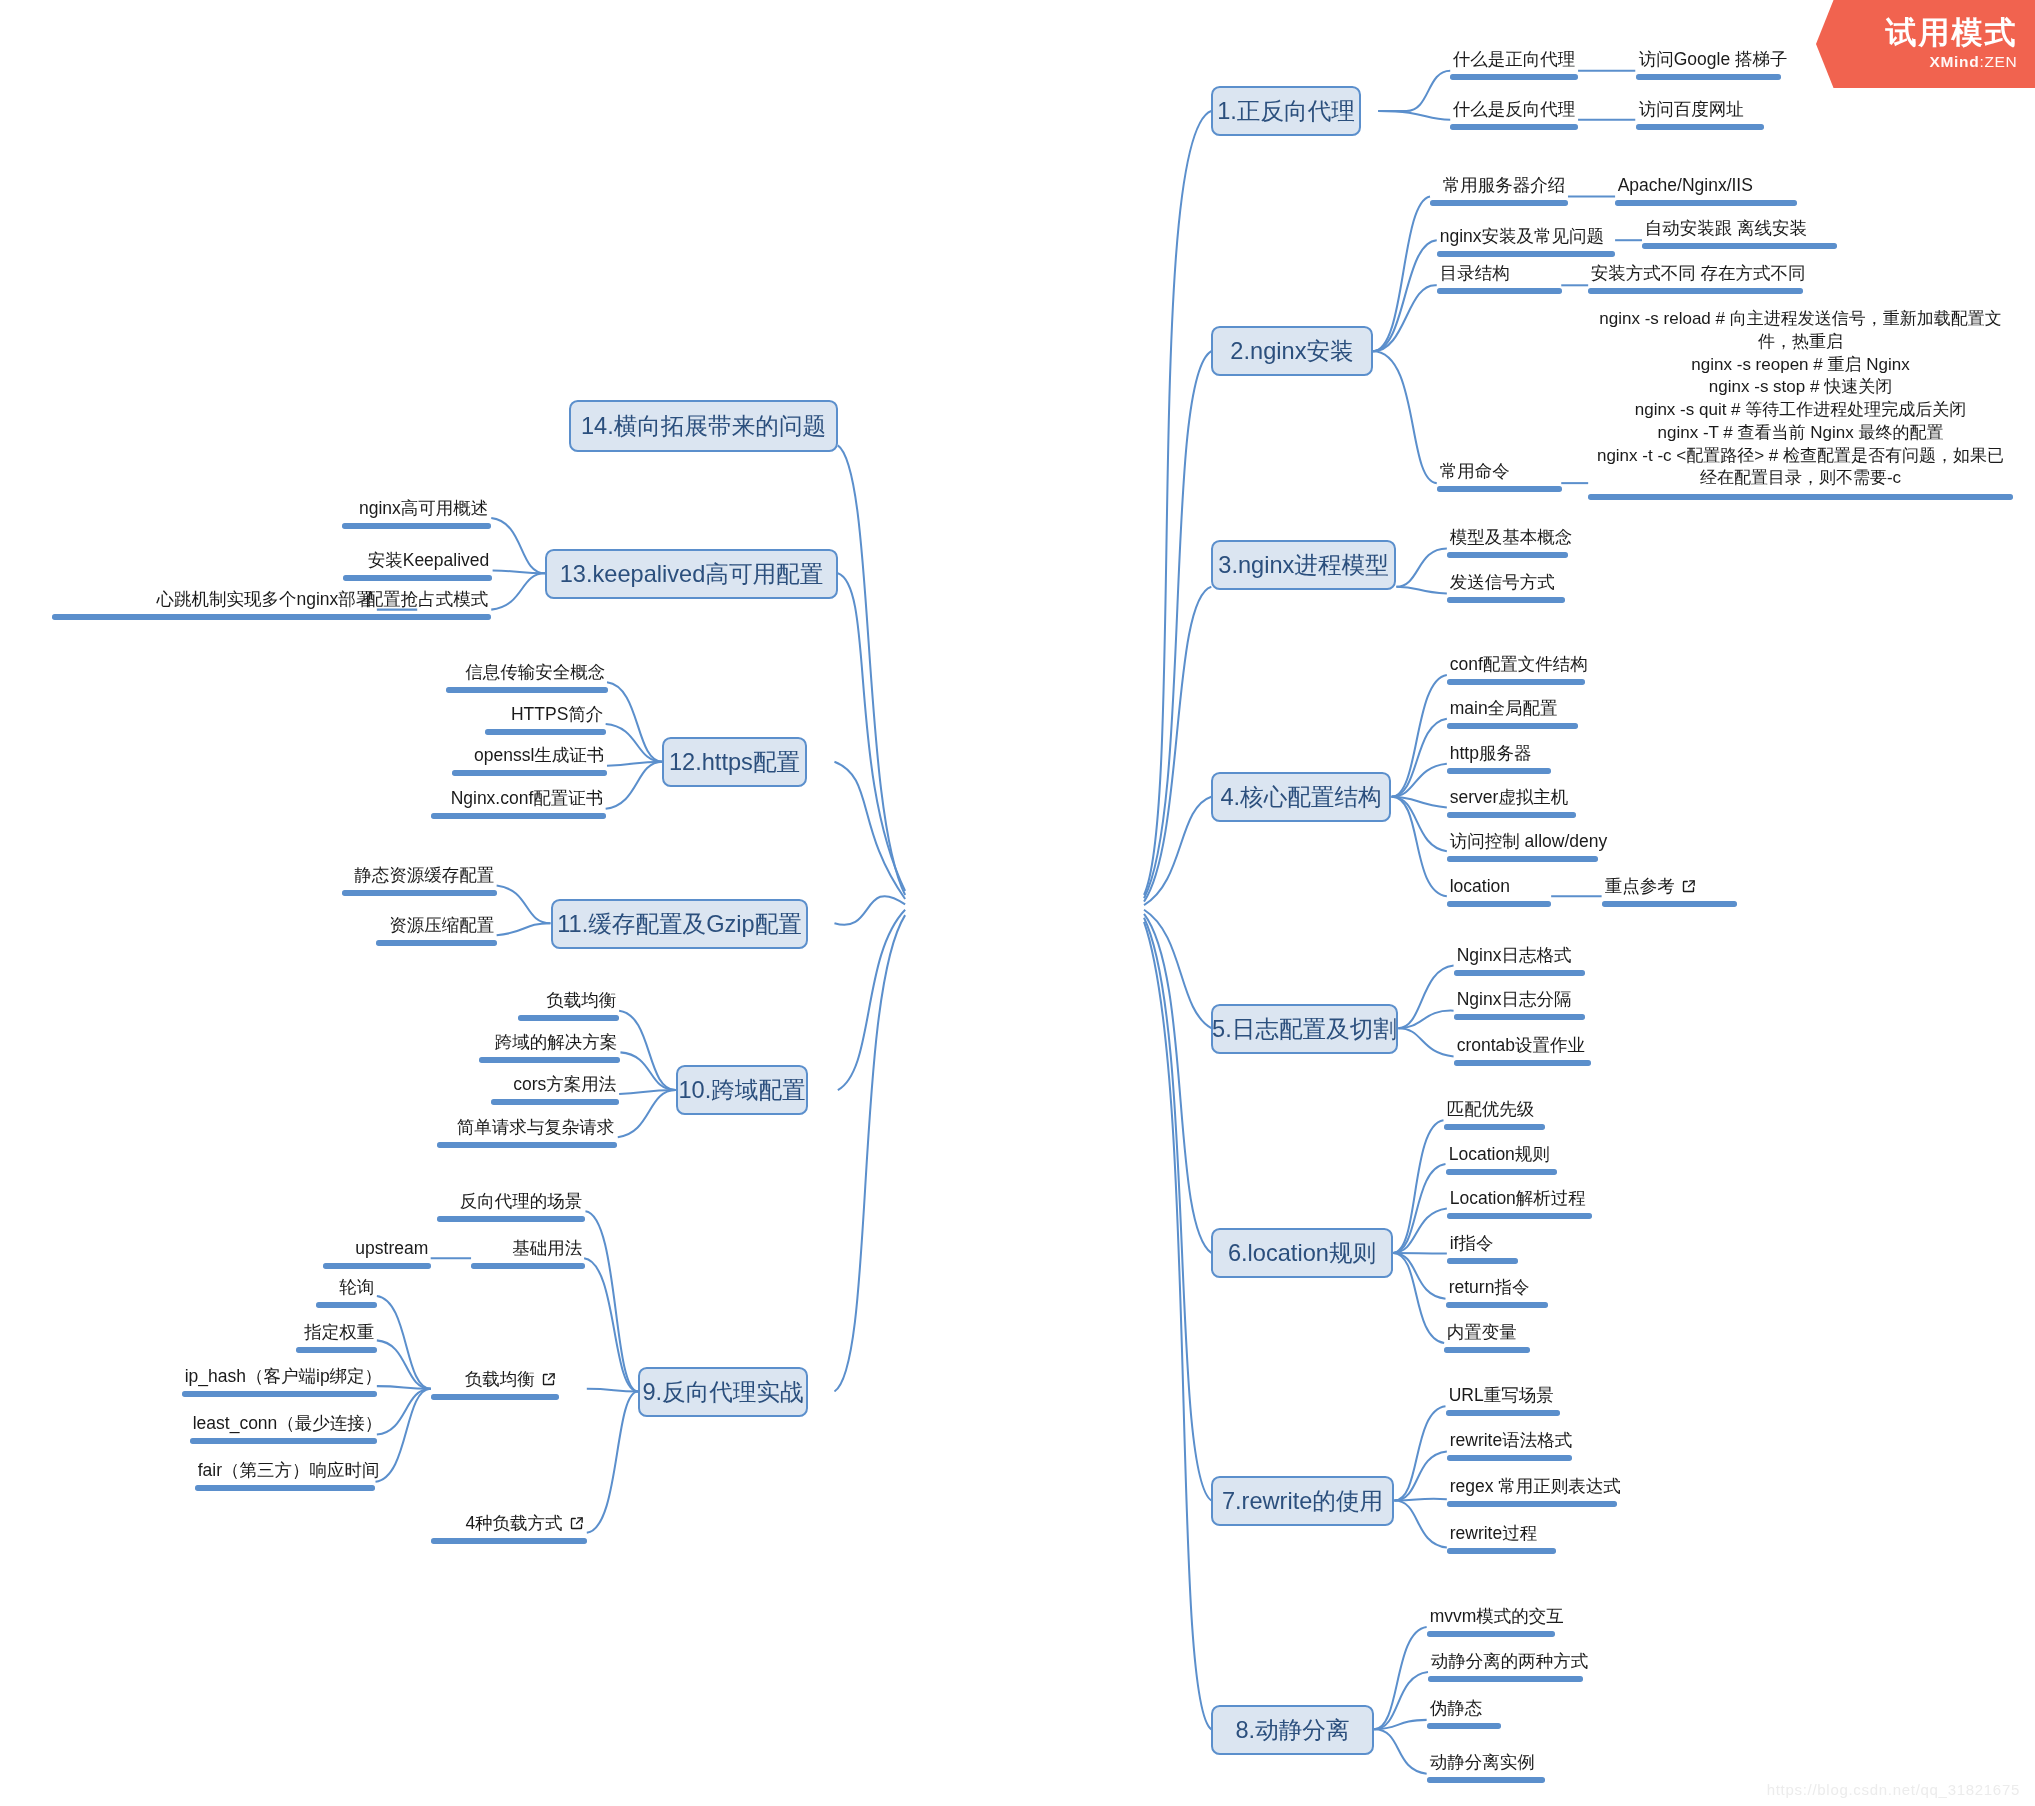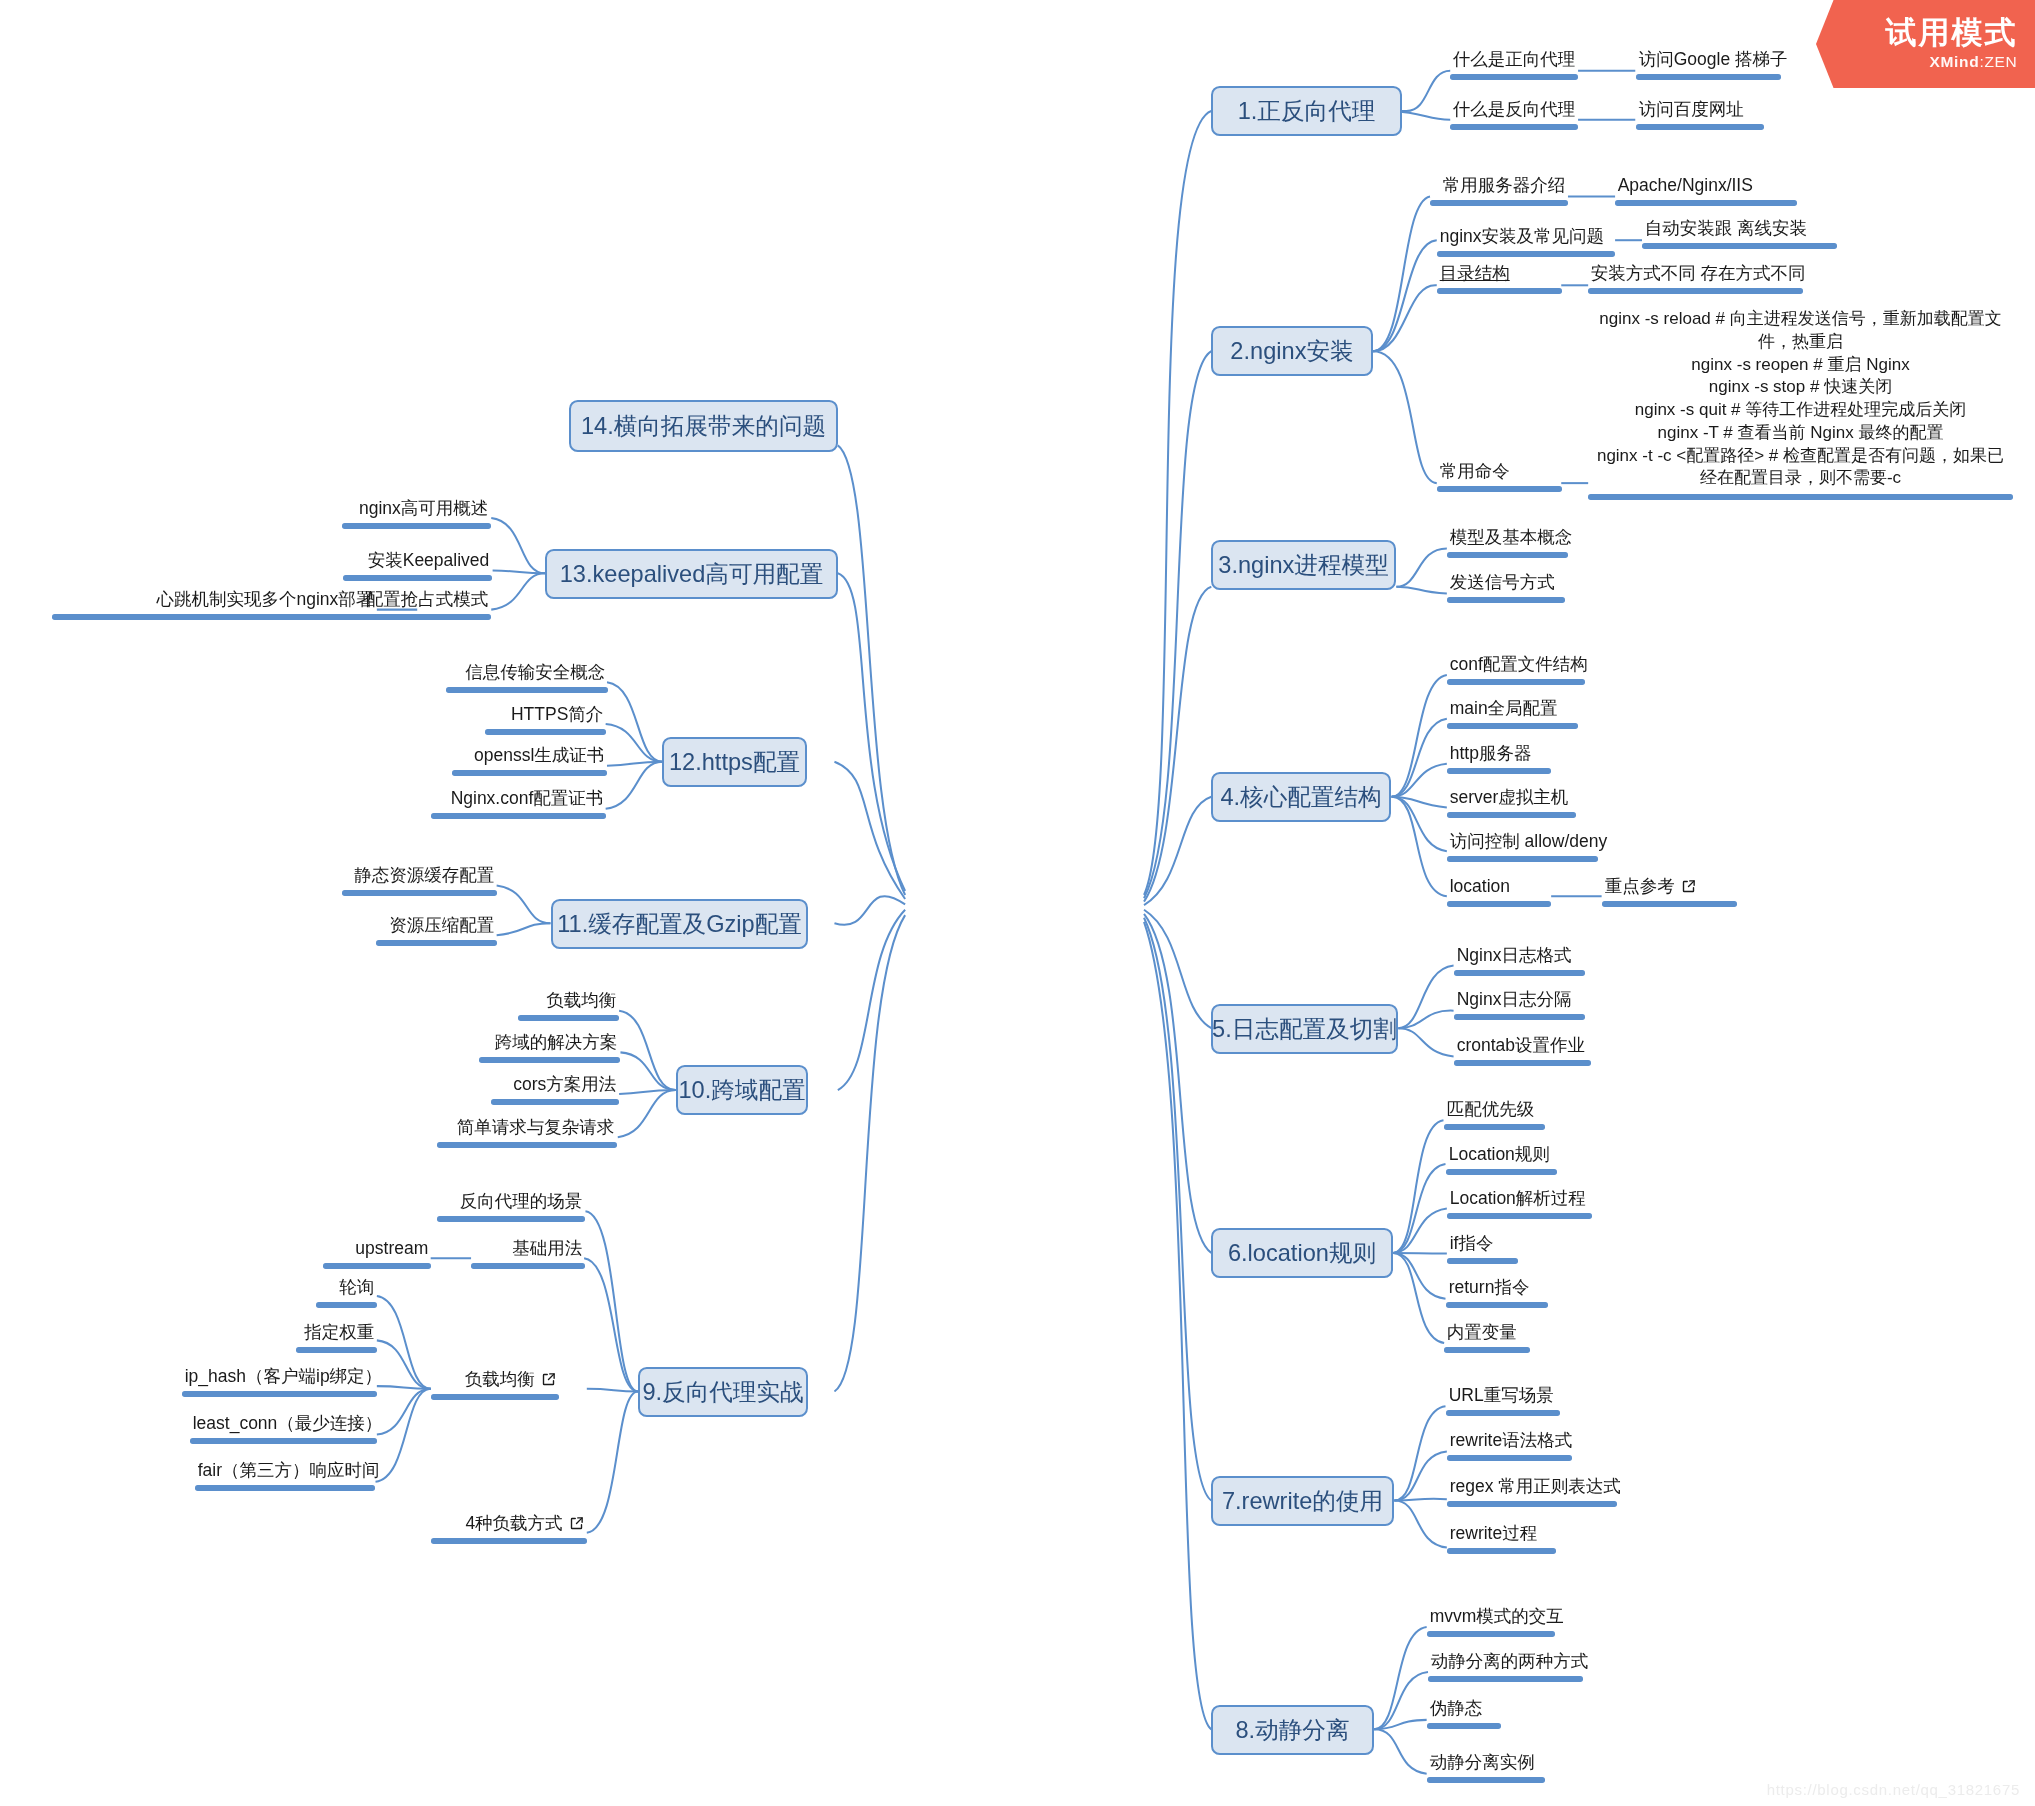--- a/index.html
+++ b/index.html
@@ -189,21 +189,21 @@
       <path d="M984,1132 C944,1132 950,1196 900,1202"></path>
 
       <path d="M810,852 C770,852 780,776 730,770"></path>
       <path d="M810,852 C772,852 772,848 732,848"></path>
       <path d="M810,852 C772,852 780,900 730,906"></path>
       <path d="M620,906 L560,906"></path>
     </g>
   </svg>
 
 
-  <div class="main-topic" style="left:1211px;top:86px;width:191px;height:50px;align-items:center;">
+  <div class="main-topic" style="left:1211px;top:86px;width:150px;height:50px;align-items:center;">
     <span>1.正反向代理</span>
   </div>
   <div class="sub" style="left:1450px;top:48px;width:128px;">
     <span class="stext">什么是正向代理</span>
     <span class="underline"></span>
   </div>
   <div class="sub" style="left:1450px;top:98px;width:128px;">
     <span class="stext">什么是反向代理</span>
     <span class="underline"></span>
   </div>
@@ -220,21 +220,21 @@
     <span>2.nginx安装</span>
   </div>
   <div class="sub" style="left:1430px;top:174px;width:138px;text-align:right;">
     <span class="stext">常用服务器介绍</span>
     <span class="underline"></span>
   </div>
   <div class="sub" style="left:1437px;top:225px;width:178px;">
     <span class="stext">nginx安装及常见问题</span>
     <span class="underline"></span>
   </div>
-  <div class="sub" style="left:1437px;top:262px;width:125px;text-decoration:underline;">
+  <div class="sub" style="left:1437px;top:262px;width:125px;">
     <span class="stext">目录结构</span>
     <span class="underline"></span>
   </div>
   <div class="sub" style="left:1437px;top:460px;width:125px;">
     <span class="stext">常用命令</span>
     <span class="underline"></span>
   </div>
   <div class="sub" style="left:1615px;top:174px;width:182px;">
     <span class="stext">Apache/Nginx/IIS</span>
     <span class="underline"></span>

